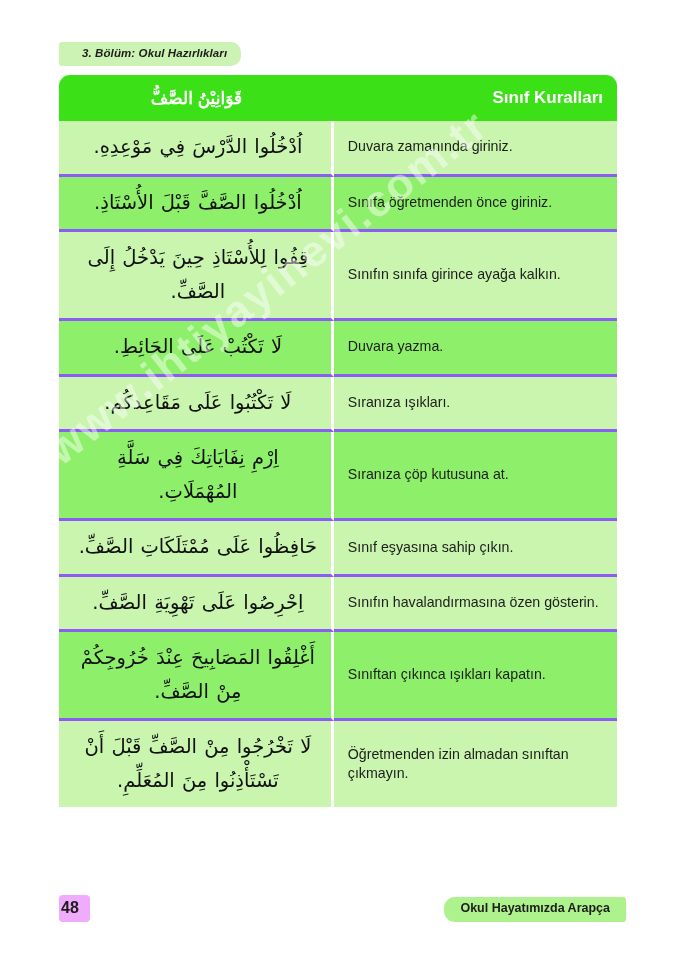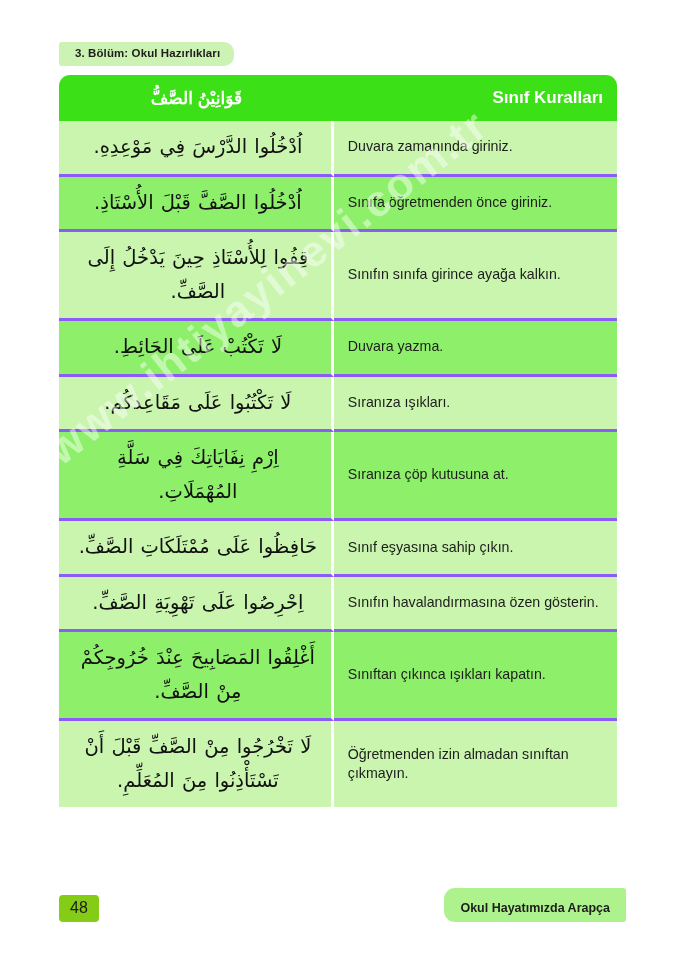--- a/index.html
+++ b/index.html
@@ -26,24 +26,25 @@
   
   .breadcrumb {
     position: absolute;
     left: 59px;
     top: 42px;
     background: #ccf2b4;
     color: #1d1d1b;
     font-size: 11.5px;
     font-weight: 600;
     letter-spacing: 0.1px;
-    padding: 5px 14px 6px 16px;
+    padding: 5px 14px 6px 23px;
     border-radius: 3px 10px 10px 3px;
     white-space: nowrap;
     line-height: 1.1;
+    font-style: italic;
   }
 
   
   .rules-table {
     position: absolute;
     left: 59px;
     top: 75px;
     width: 558px;
     border-collapse: separate;
     border-spacing: 0;
@@ -101,37 +102,37 @@
   }
   .rules-table tr:last-child td.cell {
     border-bottom: none;
   }
 
   
   .page-number {
     position: absolute;
     left: 59px;
     bottom: 38px;
-    background: #84cc16;
+    background: #f0abfc;
     color: #1d1d1b;
     font-size: 16px;
-    font-weight: 400;
-    padding: 4px 11px 5px 11px;
+    font-weight: 700;
+    padding: 4px 11px 5px 2px;
     border-radius: 4px;
     line-height: 1.1;
   }
   .footer-title {
     position: absolute;
     right: 59px;
     bottom: 38px;
     background: #aef28d;
     color: #1d1d1b;
     font-size: 12.5px;
     font-weight: 600;
-    padding: 14px 16px 6px 16px;
+    padding: 5px 16px 6px 16px;
     border-radius: 11px 3px 3px 11px;
     line-height: 1.1;
     white-space: nowrap;
   }
 
   
   .watermark {
     position: absolute;
     left: 0; top: 0;
     width: 685px; height: 960px;

